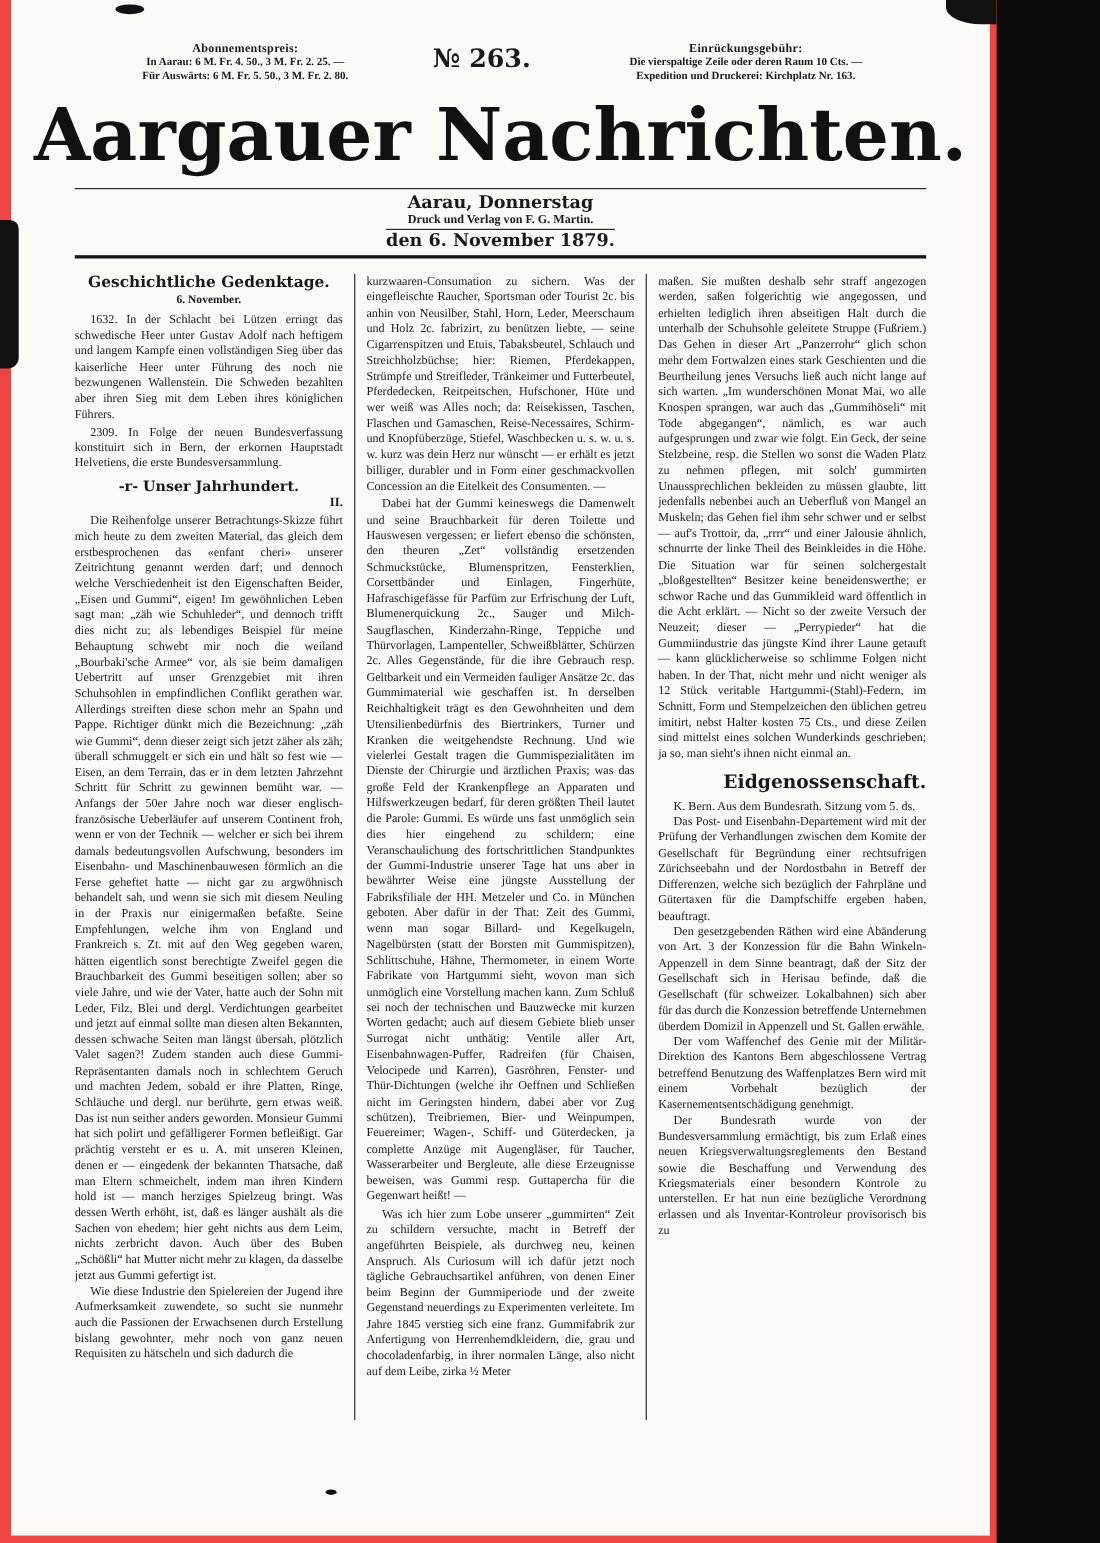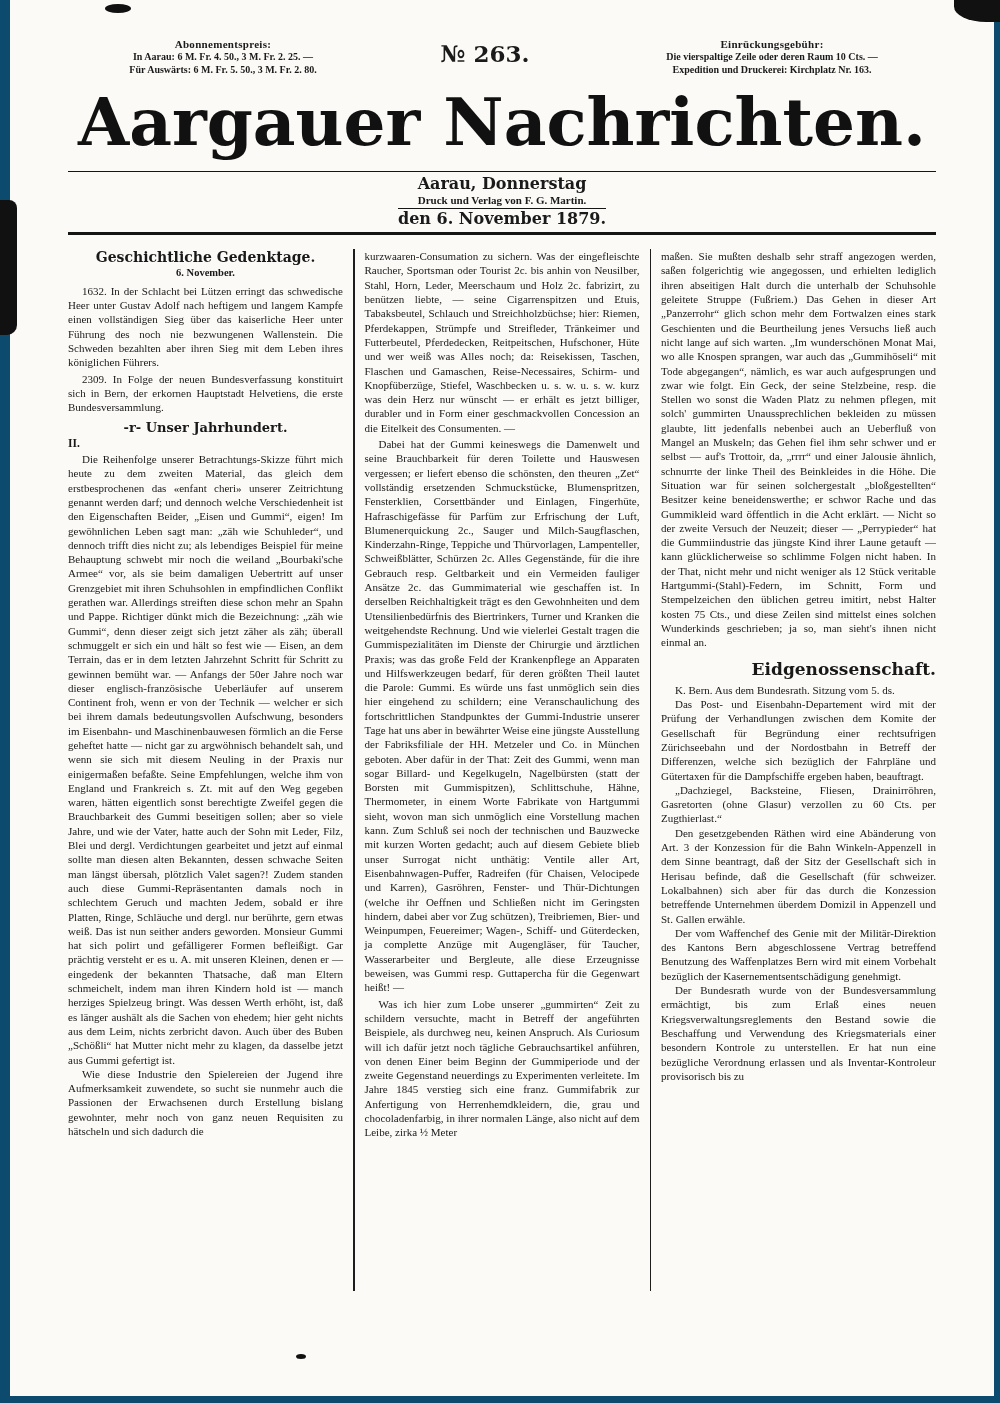--- a/index.html
+++ b/index.html
@@ -5,22 +5,22 @@
   * { box-sizing: border-box; }
   html, body { margin: 0; padding: 0; }
   body {
     width: 1000px; height: 1403px;
     background: #0c0c0c;
     font-family: "Liberation Serif", serif;
     overflow: hidden;
   }
   .scan {
     position: relative;
-    width: 1000px; height: 1403px;
-    background: #0c4a6e;
+    width: 906px; height: 1403px;
+    background: #ef4444;
     overflow: hidden;
   }
   .paper {
     position: absolute;
     left: 10px; top: 0; right: 6px; bottom: 7px;
     background: #fbfaf7;
     color: #1a1a1a;
   }
   
   .smudge { position: absolute; background: #111; }
@@ -109,21 +109,21 @@
   }
   .h-date {
     font-size: 10.5px; font-weight: bold; text-align: center;
     margin: 0 0 3px 0;
   }
   .h-century {
     font-size: 13px; font-weight: bold; text-align: center;
     margin: 7px 0 0 0; font-family: "DejaVu Serif", serif;
   }
   .h-part {
-    font-size: 11.5px; font-weight: bold; text-align: left;
+    font-size: 11.5px; font-weight: bold; text-align: right;
     margin: 0 0 2px 0;
   }
   .h-eidg {
     font-size: 17px; font-weight: bold; text-align: right;
     margin: 12px 0 7px 0; font-family: "DejaVu Serif", serif;
   }
 </style>
 </head>
 <body>
 
@@ -177,21 +177,20 @@
         <p class="gap">Was ich hier zum Lobe unserer „gummirten“ Zeit zu schildern versuchte, macht in Betreff der angeführten Beispiele, als durchweg neu, keinen Anspruch. Als Curiosum will ich dafür jetzt noch tägliche Gebrauchsartikel anführen, von denen Einer beim Beginn der Gummiperiode und der zweite Gegenstand neuerdings zu Experimenten verleitete. Im Jahre 1845 verstieg sich eine franz. Gummifabrik zur Anfertigung von Herrenhemdkleidern, die, grau und chocoladenfarbig, in ihrer normalen Länge, also nicht auf dem Leibe, zirka ½ Meter</p>
       </div>
 
       <div class="vrule"></div>
 
       <div class="col">
         <p class="cont">maßen. Sie mußten deshalb sehr straff angezogen werden, saßen folgerichtig wie angegossen, und erhielten lediglich ihren abseitigen Halt durch die unterhalb der Schuhsohle geleitete Struppe (Fußriem.) Das Gehen in dieser Art „Panzerrohr“ glich schon mehr dem Fortwalzen eines stark Geschienten und die Beurtheilung jenes Versuchs ließ auch nicht lange auf sich warten. „Im wunderschönen Monat Mai, wo alle Knospen sprangen, war auch das „Gummihöseli“ mit Tode abgegangen“, nämlich, es war auch aufgesprungen und zwar wie folgt. Ein Geck, der seine Stelzbeine, resp. die Stellen wo sonst die Waden Platz zu nehmen pflegen, mit solch' gummirten Unaussprechlichen bekleiden zu müssen glaubte, litt jedenfalls nebenbei auch an Ueberfluß von Mangel an Muskeln; das Gehen fiel ihm sehr schwer und er selbst — auf's Trottoir, da, „rrrr“ und einer Jalousie ähnlich, schnurrte der linke Theil des Beinkleides in die Höhe. Die Situation war für seinen solchergestalt „bloßgestellten“ Besitzer keine beneidenswerthe; er schwor Rache und das Gummikleid ward öffentlich in die Acht erklärt. — Nicht so der zweite Versuch der Neuzeit; dieser — „Perrypieder“ hat die Gummiindustrie das jüngste Kind ihrer Laune getauft — kann glücklicherweise so schlimme Folgen nicht haben. In der That, nicht mehr und nicht weniger als 12 Stück veritable Hartgummi-(Stahl)-Federn, im Schnitt, Form und Stempelzeichen den üblichen getreu imitirt, nebst Halter kosten 75 Cts., und diese Zeilen sind mittelst eines solchen Wunderkinds geschrieben; ja so, man sieht's ihnen nicht einmal an.</p>
         <h3 class="h-eidg">Eidgenossenschaft.</h3>
         <p>K. Bern. Aus dem Bundesrath. Sitzung vom 5. ds.</p>
         <p>Das Post- und Eisenbahn-Departement wird mit der Prüfung der Verhandlungen zwischen dem Komite der Gesellschaft für Begründung einer rechtsufrigen Zürichseebahn und der Nordostbahn in Betreff der Differenzen, welche sich bezüglich der Fahrpläne und Gütertaxen für die Dampfschiffe ergeben haben, beauftragt.</p>
-        <p>„Dachziegel, Backsteine, Fliesen, Drainirröhren, Gasretorten (ohne Glasur) verzollen zu 60 Cts. per Zugthierlast.“</p>
         <p>Den gesetzgebenden Räthen wird eine Abänderung von Art. 3 der Konzession für die Bahn Winkeln-Appenzell in dem Sinne beantragt, daß der Sitz der Gesellschaft sich in Herisau befinde, daß die Gesellschaft (für schweizer. Lokalbahnen) sich aber für das durch die Konzession betreffende Unternehmen überdem Domizil in Appenzell und St. Gallen erwähle.</p>
         <p>Der vom Waffenchef des Genie mit der Militär-Direktion des Kantons Bern abgeschlossene Vertrag betreffend Benutzung des Waffenplatzes Bern wird mit einem Vorbehalt bezüglich der Kasernementsentschädigung genehmigt.</p>
         <p>Der Bundesrath wurde von der Bundesversammlung ermächtigt, bis zum Erlaß eines neuen Kriegsverwaltungsreglements den Bestand sowie die Beschaffung und Verwendung des Kriegsmaterials einer besondern Kontrole zu unterstellen. Er hat nun eine bezügliche Verordnung erlassen und als Inventar-Kontroleur provisorisch bis zu</p>
       </div>
 
     </div>
   </div>
 
   <div class="smudge smudge-tl"></div>
   <div class="smudge smudge-tr"></div>

